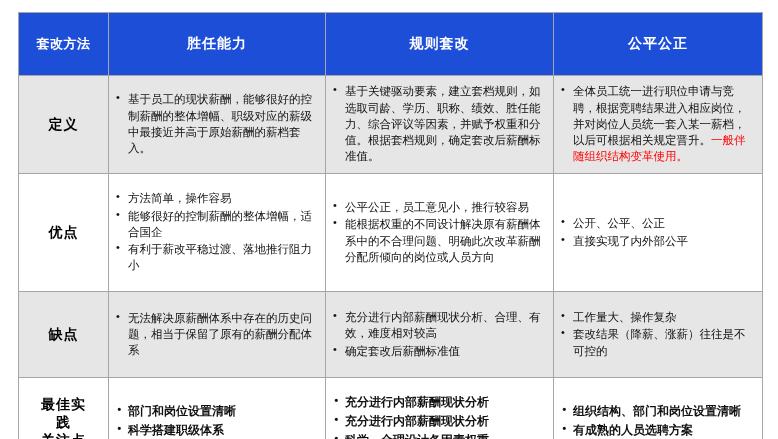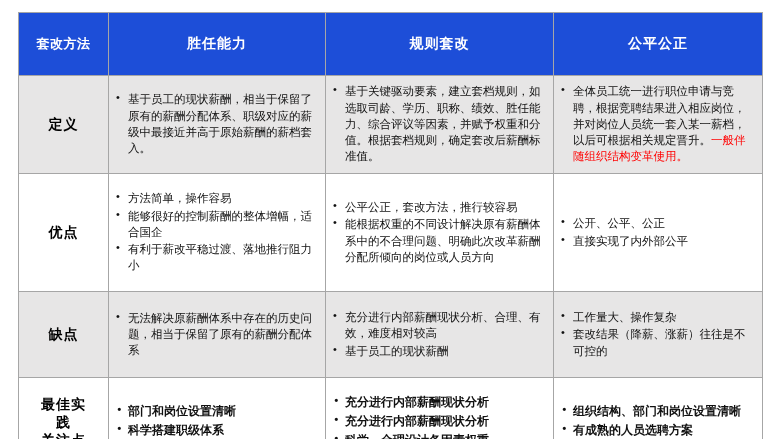--- a/index.html
+++ b/index.html
@@ -123,21 +123,21 @@
         <th>胜任能力</th>
         <th>规则套改</th>
         <th>公平公正</th>
       </tr>
     </thead>
     <tbody>
       <tr class="shade r-def">
         <td class="row-label">定义</td>
         <td>
           <ul class="bullets">
-            <li><span>基于员工的现状薪酬，相当于保留了原有的薪酬分配体系、职级对应的薪级中最接近并高于原始薪酬的薪档套入。</span></li>
+            <li><span>基于员工的现状薪酬，能够很好的控制薪酬的整体增幅、职级对应的薪级中最接近并高于原始薪酬的薪档套入。</span></li>
           </ul>
         </td>
         <td>
           <ul class="bullets">
             <li><span>基于关键驱动要素，建立套档规则，如选取司龄、学历、职称、绩效、胜任能力、综合评议等因素，并赋予权重和分值。根据套档规则，确定套改后薪酬标准值。</span></li>
           </ul>
         </td>
         <td>
           <ul class="bullets">
             <li><span>全体员工统一进行职位申请与竞聘，根据竞聘结果进入相应岗位，并对岗位人员统一套入某一薪档，以后可根据相关规定晋升。</span><span class="accent">一般伴随组织结构变革使用。</span></li>
@@ -149,21 +149,21 @@
         <td class="row-label">优点</td>
         <td>
           <ul class="bullets">
             <li><span>方法简单，操作容易</span></li>
             <li><span>能够很好的控制薪酬的整体增幅，适合国企</span></li>
             <li><span>有利于薪改平稳过渡、落地推行阻力小</span></li>
           </ul>
         </td>
         <td>
           <ul class="bullets">
-            <li><span>公平公正，套改方法，推行较容易</span></li>
+            <li><span>公平公正，员工意见小，推行较容易</span></li>
             <li><span>能根据权重的不同设计解决原有薪酬体系中的不合理问题、明确此次改革薪酬分配所倾向的岗位或人员方向</span></li>
           </ul>
         </td>
         <td>
           <ul class="bullets">
             <li><span>公开、公平、公正</span></li>
             <li><span>直接实现了内外部公平</span></li>
           </ul>
         </td>
       </tr>
@@ -171,21 +171,21 @@
       <tr class="shade r-con">
         <td class="row-label">缺点</td>
         <td>
           <ul class="bullets">
             <li><span>无法解决原薪酬体系中存在的历史问题，相当于保留了原有的薪酬分配体系</span></li>
           </ul>
         </td>
         <td>
           <ul class="bullets">
             <li><span>充分进行内部薪酬现状分析、合理、有效，难度相对较高</span></li>
-            <li><span>基于员工的现状薪酬</span></li>
+            <li><span>确定套改后薪酬标准值</span></li>
           </ul>
         </td>
         <td>
           <ul class="bullets">
             <li><span>工作量大、操作复杂</span></li>
             <li><span>套改结果（降薪、涨薪）往往是不可控的</span></li>
           </ul>
         </td>
       </tr>
 

